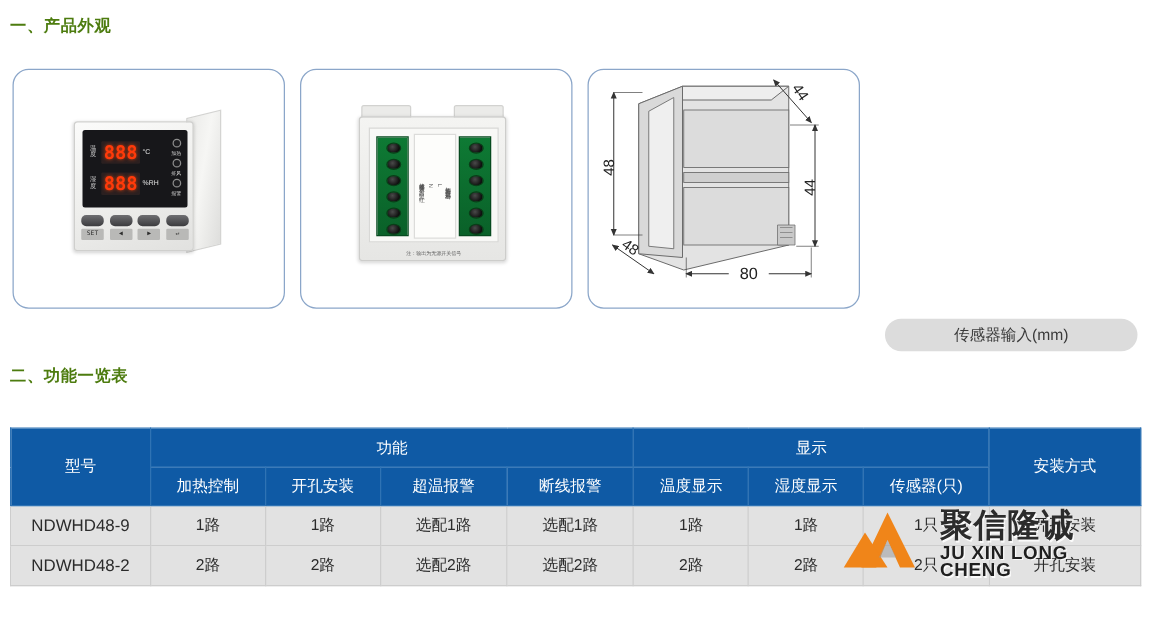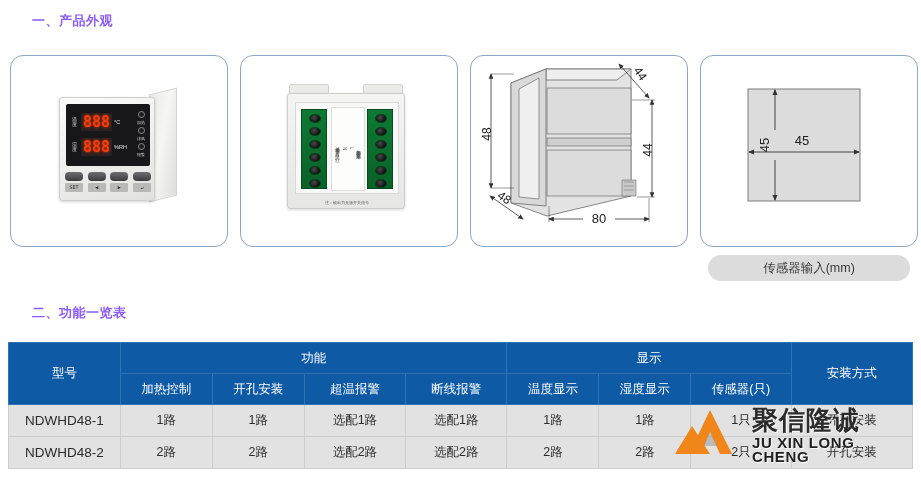--- a/index.html
+++ b/index.html
@@ -11,27 +11,26 @@
     font-family: "Liberation Sans", "DejaVu Sans", sans-serif;
     overflow: hidden;
   }
   #page { position: relative; width: 921px; height: 494px; background:#fff; }
 
   
   .section-heading {
     position: absolute;
     font-size: 13px;
     font-weight: bold;
-    color: #8b5cf6;
+    color: #4d7c0f;
     letter-spacing: 0.5px;
     white-space: nowrap;
-    margin-left: 24px;
   }
   #heading-1 { left: 8px; top: 12px; }
-  #heading-2 { left: 8px; top: 304px; font-family: Liberation Mono, monospace; }
+  #heading-2 { left: 8px; top: 292px; font-family: Liberation Mono, monospace; }
 
   
   .gallery { position: absolute; left: 0; top: 55px; width: 921px; height: 230px; }
   .panel {
     position: absolute;
     top: 0;
     width: 218px;
     height: 230px;
   }
   .panel-card {
@@ -383,42 +382,20 @@
           <line x1="78" y1="163" x2="178" y2="163" stroke="#333" stroke-width="0.8" marker-start="url(#arS)" marker-end="url(#ar)"></line>
           <line x1="78" y1="150" x2="78" y2="166" stroke="#333" stroke-width="0.5"></line>
           <line x1="178" y1="142" x2="178" y2="166" stroke="#333" stroke-width="0.5"></line>
           <rect x="112" y="154" width="32" height="16" fill="#fff"></rect>
           <text x="128" y="167" font-size="13" fill="#222" text-anchor="middle">80</text>
         </svg>
       </div>
     </div>
 
     <div class="panel" id="panel-3">
-      <div class="panel-card">
-        <svg class="dim-svg" width="216" height="190" viewBox="0 0 216 190">
-          <defs>
-            <marker id="ar2" markerWidth="7" markerHeight="7" refX="6" refY="3" orient="auto" markerUnits="strokeWidth">
-              <path d="M0,0 L7,3 L0,6 z" fill="#333"></path>
-            </marker>
-            <marker id="arS2" markerWidth="7" markerHeight="7" refX="1" refY="3" orient="auto" markerUnits="strokeWidth">
-              <path d="M7,0 L0,3 L7,6 z" fill="#333"></path>
-            </marker>
-          </defs>
-
-          <rect x="47" y="33" width="112" height="112" fill="#dcdcdc" stroke="#707070" stroke-width="0.9"></rect>
-
-          <line x1="74" y1="34" x2="74" y2="144" stroke="#333" stroke-width="0.9" marker-start="url(#arS2)" marker-end="url(#ar2)"></line>
-          <rect x="60" y="74" width="16" height="30" fill="#dcdcdc"></rect>
-          <text x="68" y="89" font-size="13" fill="#222" text-anchor="middle" transform="rotate(-90 68 89)">45</text>
-
-          <line x1="48" y1="96" x2="158" y2="96" stroke="#333" stroke-width="0.9" marker-start="url(#arS2)" marker-end="url(#ar2)"></line>
-          <rect x="86" y="74" width="30" height="18" fill="#dcdcdc"></rect>
-          <text x="101" y="89" font-size="13" fill="#222" text-anchor="middle">45</text>
-        </svg>
-      </div>
       <div class="panel-caption">传感器输入(mm)</div>
     </div>
 
   </div>
 
   <div id="heading-2" class="section-heading">二、功能一览表</div>
 
   <table id="spec-table">
     <colgroup>
       <col style="width:107px">
@@ -443,21 +420,21 @@
         <th>开孔安装</th>
         <th>超温报警</th>
         <th>断线报警</th>
         <th>温度显示</th>
         <th>湿度显示</th>
         <th>传感器(只)</th>
       </tr>
     </thead>
     <tbody>
       <tr>
-        <td class="model">NDWHD48-1</td>
+        <td class="model">NDWHD48-9</td>
         <td>1路</td>
         <td>1路</td>
         <td>选配1路</td>
         <td>选配1路</td>
         <td>1路</td>
         <td>1路</td>
         <td>1只</td>
         <td>开孔安装</td>
       </tr>
       <tr>

